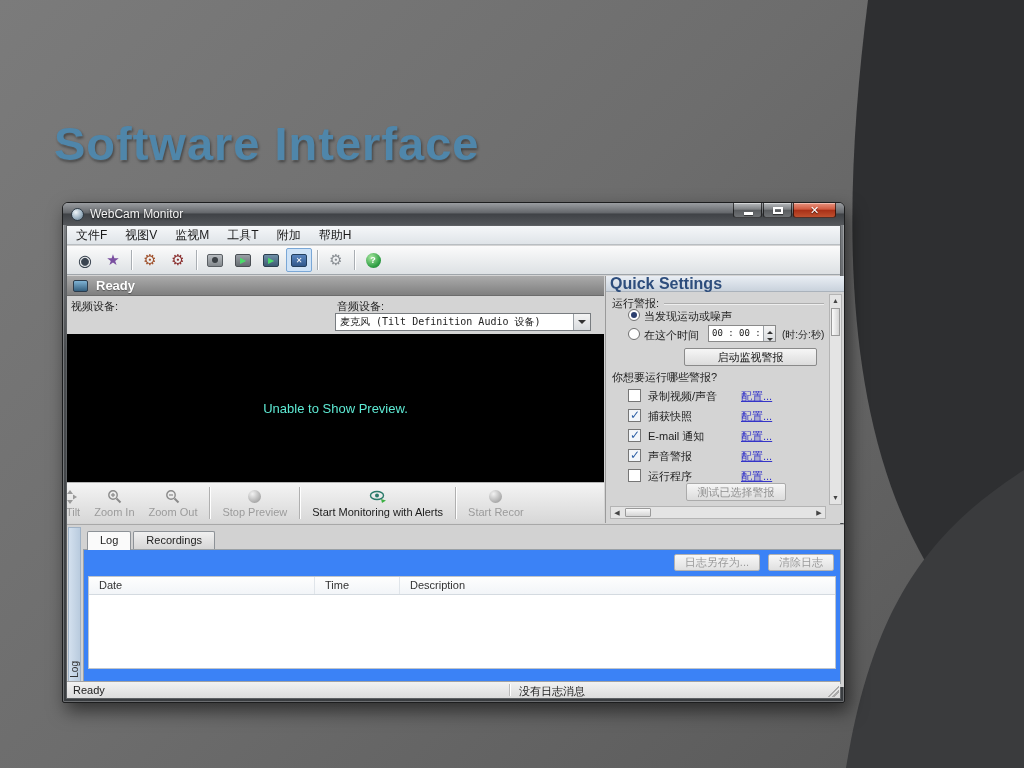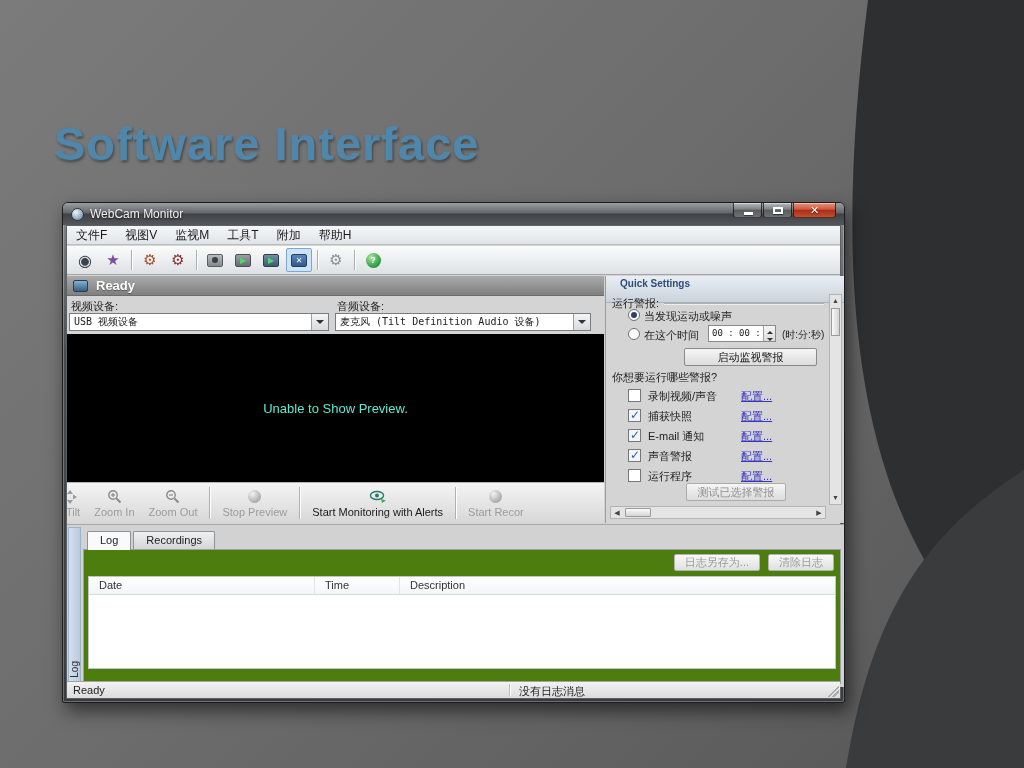--- a/index.html
+++ b/index.html
@@ -71,22 +71,22 @@
   .ab-btn { display:flex; flex-direction:column; align-items:center; justify-content:center; padding:2px 7px; font-size:11px; color:#1a1a1a; white-space:nowrap; }
   .ab-btn.disabled { color:#9b9b9b; }
   .ab-sep { width:1px; background:#b0b0b0; margin:4px 5px; box-shadow:1px 0 0 #fff; }
   .ab-icon { height:16px; display:flex; align-items:center; justify-content:center; margin-bottom:1px; }
   .sphere { width:13px; height:13px; border-radius:50%; }
   .sphere.blue { background:radial-gradient(circle at 35% 30%,#b8e0ff,#2d7dd2 60%,#15497e); }
   .sphere.gray { background:radial-gradient(circle at 35% 30%,#f2f2f2,#b5b5b5 60%,#8d8d8d); }
 
   
   .quick { position:absolute; left:538px; top:50px; width:239px; height:247px; background:#d4d4d4; border-left:1px solid #9a9a9a; font-size:11px; color:#222; }
-  .quick-header { position:absolute; left:0; top:0; right:0; height:27px; padding-left:14px;
-    background:linear-gradient(#e9eef4,#c9d2dc); border-bottom:1px solid #aab2bb; color:#2d4d7c; font-weight:bold; line-height:16px; font-size:10px; }
+  .quick-header { position:absolute; left:0; top:0; right:0; height:16px; padding-left:4px;
+    background:linear-gradient(#e9eef4,#c9d2dc); border-bottom:1px solid #aab2bb; color:#2d4d7c; font-weight:bold; line-height:16px; font-size:16px; }
   .group-label { position:absolute; left:6px; top:20px; }
   .group-line { position:absolute; left:58px; right:20px; top:27px; height:1px; background:#aeaeae; box-shadow:0 1px 0 #eee; }
   .radio { position:absolute; width:12px; height:12px; border-radius:50%; background:#fff; border:1px solid #707070; }
   .radio.selected::after { content:""; position:absolute; left:2px; top:2px; width:6px; height:6px; border-radius:50%; background:#2c3f6e; }
   .q-row1-label { position:absolute; left:38px; top:33px; }
   .q-row2-label { position:absolute; left:38px; top:52px; }
   .time-box { position:absolute; left:102px; top:49px; width:68px; height:17px; background:#fff; border:1px solid #8a8a8a; display:flex; }
   .time-value { flex:1; font-family:"DejaVu Sans Mono",monospace; font-size:9px; line-height:15px; padding-left:3px; white-space:nowrap; overflow:hidden; }
   .spinner { width:12px; border-left:1px solid #9aa0a5; background:linear-gradient(#f4f4f4,#d8dbde); display:flex; flex-direction:column; }
   .spin-up,.spin-dn { flex:1; position:relative; }
@@ -113,21 +113,21 @@
 
   
   .logpanel { position:absolute; left:0; top:298px; width:777px; height:163px; background:#d2d2d2; border-top:1px solid #a8a8a8; }
   .side-strip { position:absolute; left:1px; top:2px; width:13px; bottom:2px; background:linear-gradient(90deg,#d3e0ee,#b9cbde); border:1px solid #9fb2c6; }
   .side-tab-text { position:absolute; left:0px; bottom:6px; width:13px; font-size:10px; color:#333;
     writing-mode:vertical-rl; transform:rotate(180deg); text-align:left; }
   .tabs { position:absolute; left:20px; top:6px; height:18px; display:flex; font-size:11px; }
   .tab { padding:2px 12px 0 12px; border:1px solid #8d9297; border-bottom:none; border-radius:2px 2px 0 0; margin-right:2px;
     background:linear-gradient(#f0f0f0,#d6d6d6); color:#222; }
   .tab.active { background:#fafafa; position:relative; z-index:2; height:19px; }
-  .log-box { position:absolute; left:16px; right:3px; top:24px; bottom:3px; background:#4d7c0f; border:1px solid #9aa0a5; }
+  .log-box { position:absolute; left:16px; right:3px; top:24px; bottom:3px; background:#3b82f6; border:1px solid #9aa0a5; }
   .log-btns { position:absolute; right:6px; top:4px; display:flex; }
   .log-btn { height:17px; padding:0 10px; margin-left:8px; background:linear-gradient(#f8f8f8,#e0e0e0);
     border:1px solid #b2b2b2; border-radius:2px; font-size:11px; color:#9a9a9a; line-height:15px; }
   .log-table { position:absolute; left:4px; right:4px; top:26px; bottom:14px; background:#fff; border:1px solid #c0c5ca; }
   .lt-header { display:flex; height:18px; border-bottom:1px solid #d4dae0; background:linear-gradient(#fefefe,#f2f5f8); font-size:11px; color:#333; }
   .lt-col { padding:2px 0 0 10px; border-right:1px solid #e0e5ea; }
   .lt-col.c-date { width:226px; } .lt-col.c-time { width:85px; } .lt-col.c-desc { flex:1; border-right:none; }
 
   .statusbar { position:absolute; left:0; right:0; bottom:0; height:17px;
     background:linear-gradient(#f2f2f2,#dcdcdc); border-top:1px solid #a2a2a2; font-size:11px; color:#222; }
@@ -223,24 +223,20 @@
           </span>
       </div>
 
       <div class="ready-bar">
         <span class="ready-icon"></span>
         <span class="ready-text">Ready</span>
       </div>
 
       <div class="device-row">
         <span class="dev-label" style="left:4px;text-align:center;">视频设备:</span>
-        <div class="dev-select" style="left:2px;width:260px;">
-          <span class="dev-value">USB 视频设备</span>
-          <span class="dd-arrow"></span>
-        </div>
         <span class="dev-label" style="left:270px;">音频设备:</span>
         <div class="dev-select" style="left:268px;width:256px;">
           <span class="dev-value">麦克风 (Tilt Definition Audio 设备)</span>
           <span class="dd-arrow"></span>
         </div>
       </div>
 
       <div class="preview">
         <span class="preview-msg">Unable to Show Preview.</span>
       </div>

